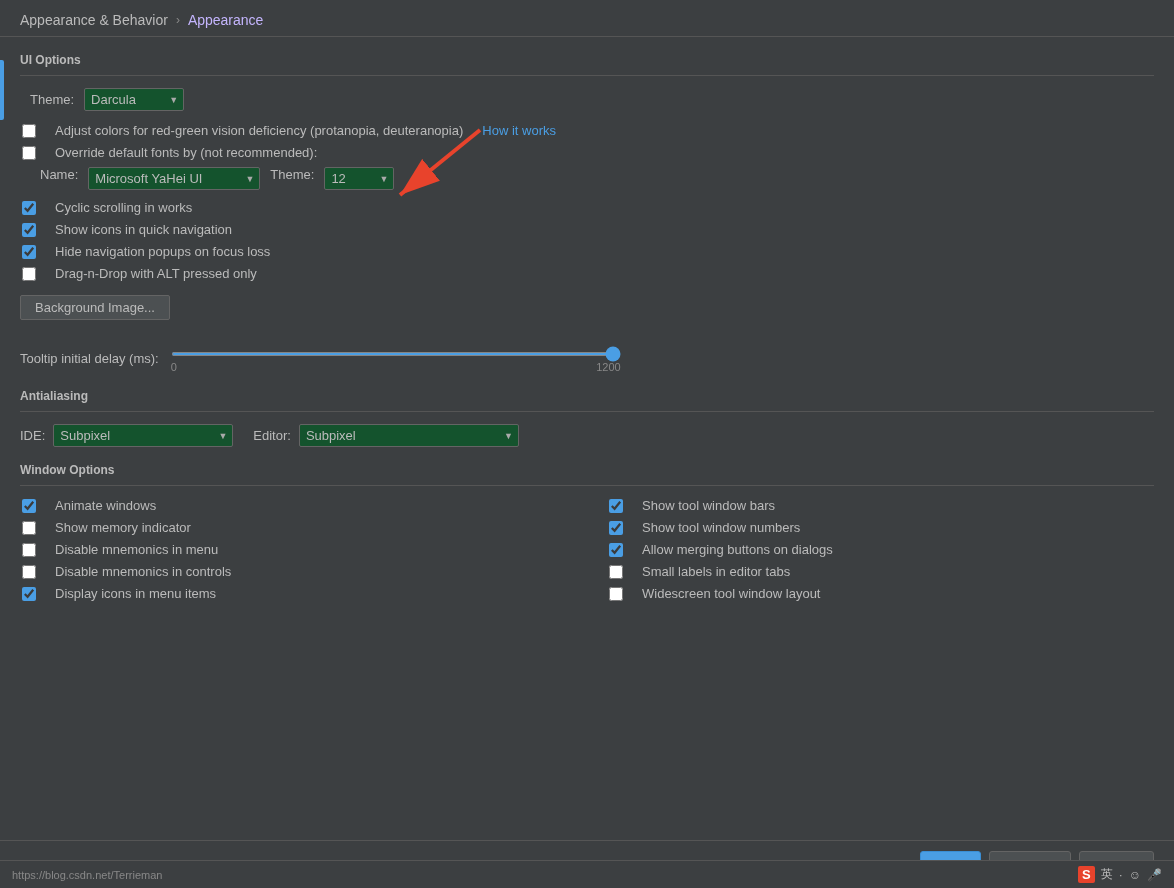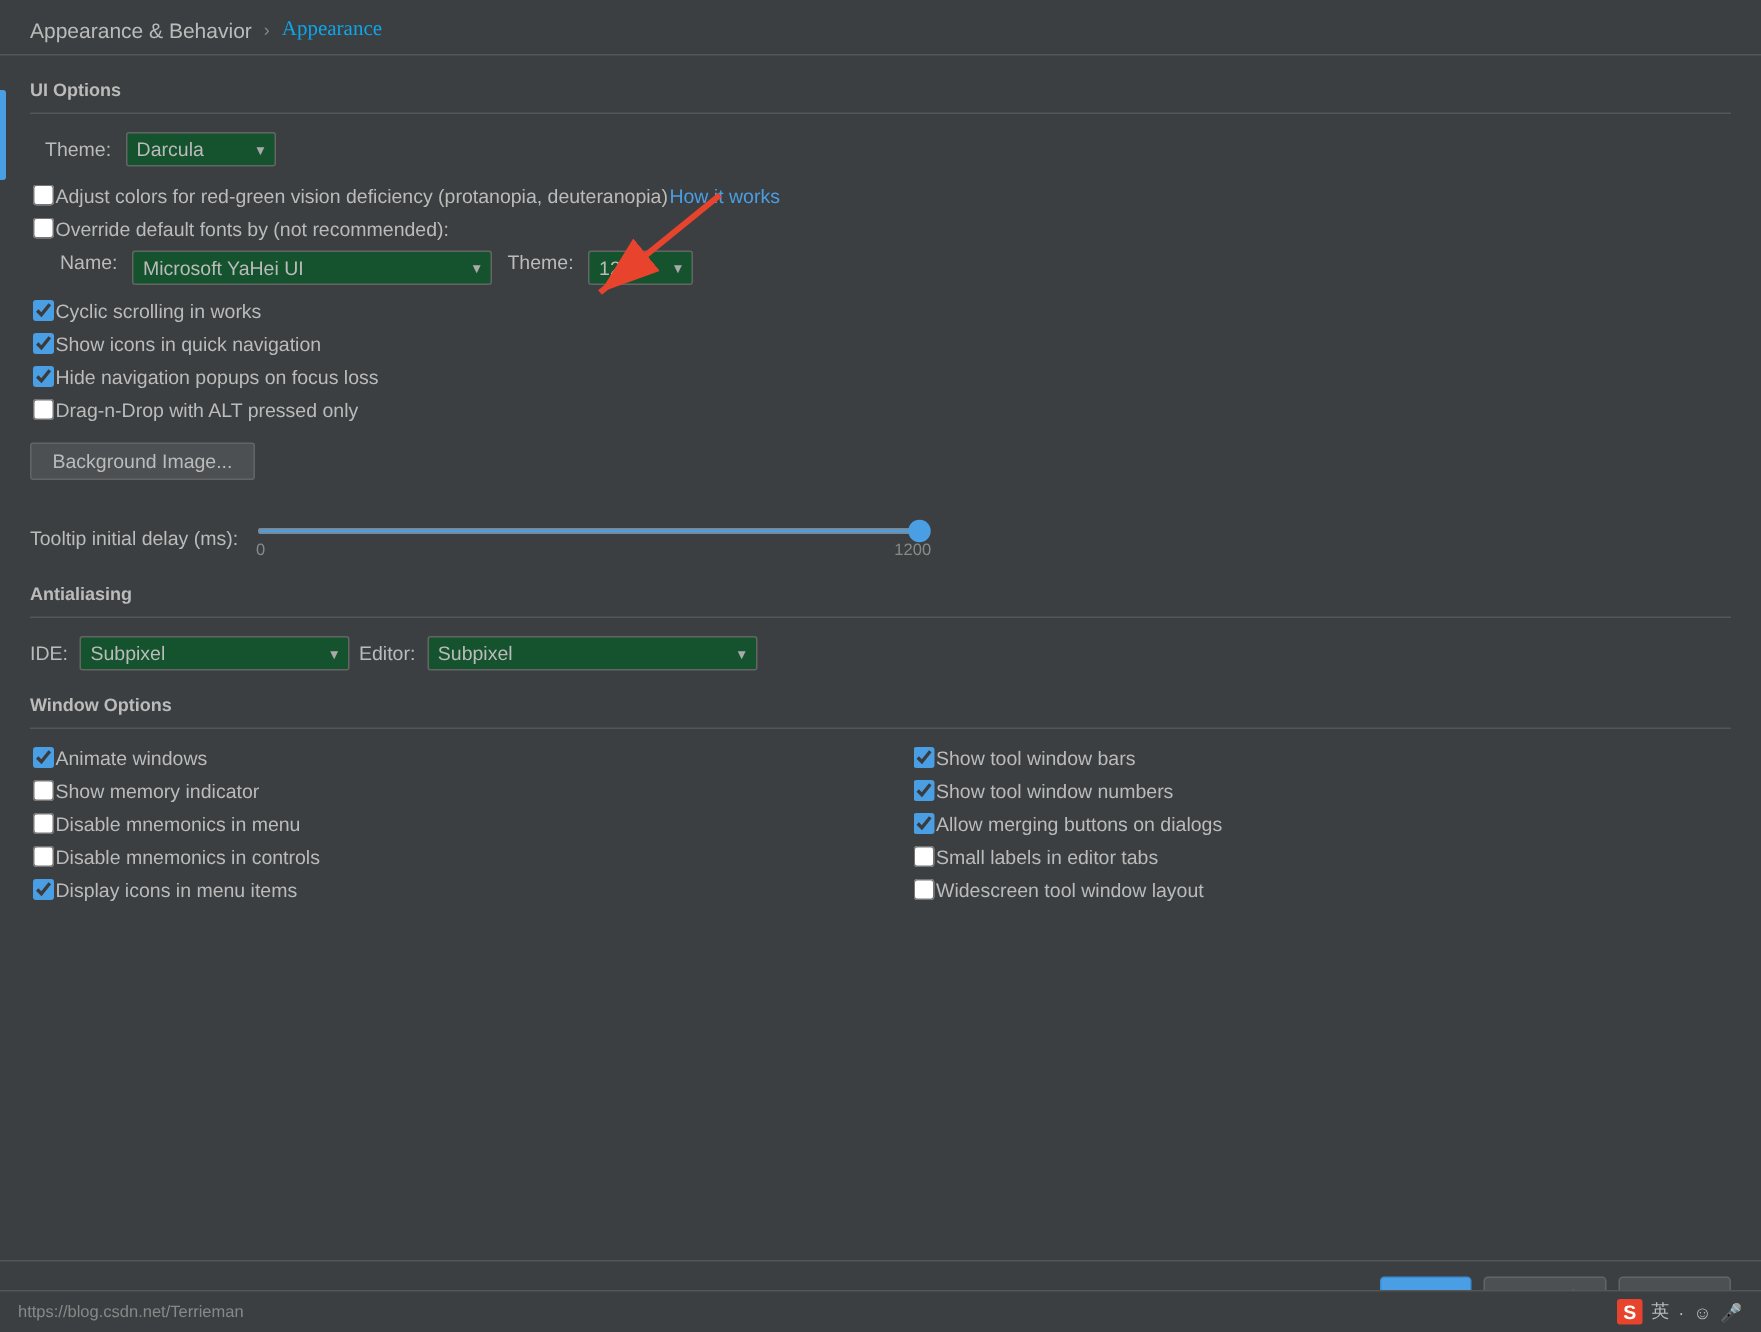--- a/index.html
+++ b/index.html
@@ -29,22 +29,21 @@
       gap: 8px;
       color: #bbbbbb;
       font-size: 14px;
       font-weight: 500;
     }
     .breadcrumb-separator {
       color: #888;
       font-size: 12px;
     }
     .breadcrumb-current {
-      color: #0ea5e9;
-      font-family: Liberation Serif, serif;
+      color: #c4b5fd;
     }
     .content-area {
       flex: 1;
       padding: 16px 20px;
       overflow-y: auto;
     }
     .section-title {
       color: #bbbbbb;
       font-size: 12px;
       font-weight: 600;
@@ -83,28 +82,28 @@
       content: '▼';
       font-size: 9px;
       position: absolute;
       right: 6px;
       top: 50%;
       transform: translateY(-50%);
       pointer-events: none;
       color: #aaa;
     }
     .theme-select { width: 100px; }
-    .font-name-select { width: 240px; }
+    .font-name-select { width: 172px; }
     .font-size-select { width: 70px; }
     .ide-select { width: 180px; }
     .editor-select { width: 220px; }
     .checkbox-row {
       display: flex;
-      align-items: flex-start;
-      gap: 1px;
+      align-items: center;
+      gap: 19px;
       margin-bottom: 7px;
       padding-left: 2px;
     }
     .checkbox-row input[type="checkbox"] {
       width: 14px;
       height: 14px;
       accent-color: #4a9ee4;
       cursor: pointer;
       flex-shrink: 0;
     }
@@ -174,21 +173,21 @@
       font-size: 11px;
       color: #888;
       margin-top: 2px;
     }
     .antialiasing-section {
       margin-bottom: 16px;
     }
     .antialiasing-row {
       display: flex;
       align-items: center;
-      gap: 6px;
+      gap: 20px;
       margin-top: 8px;
     }
     .antialiasing-item {
       display: flex;
       align-items: center;
       gap: 8px;
     }
     .window-options-grid {
       display: grid;
       grid-template-columns: 1fr 1fr;

